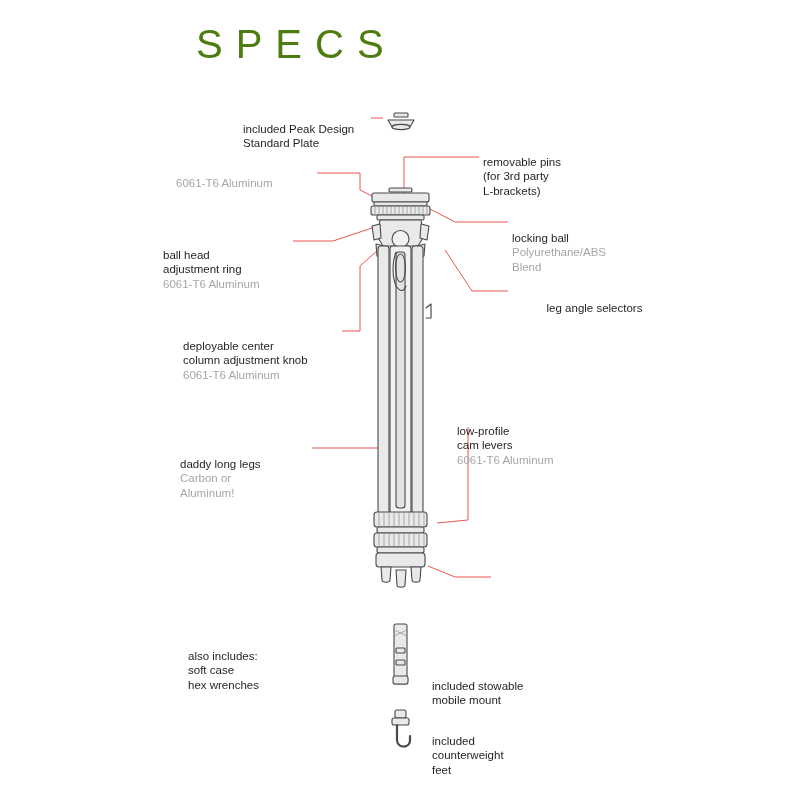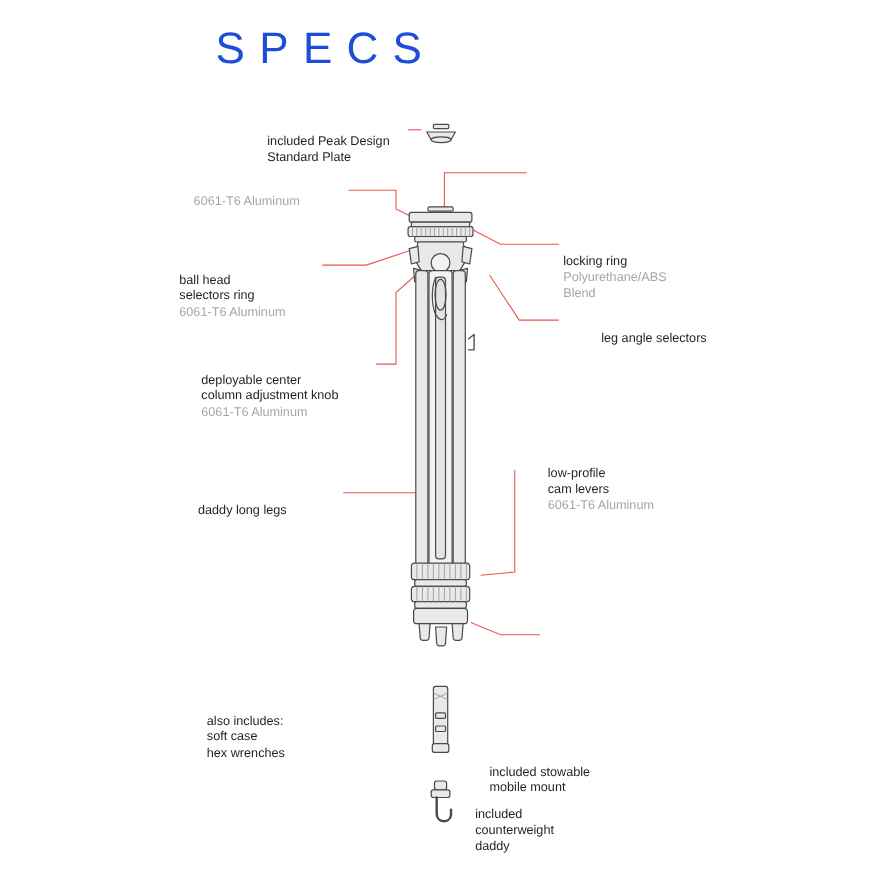--- a/index.html
+++ b/index.html
@@ -20,21 +20,21 @@
     width: 800px;
     height: 800px;
   }
   .title {
     position: absolute;
     left: 196px;
     top: 22px;
     font-size: 40px;
     letter-spacing: 13px;
     font-weight: 400;
-    color: #1d4ed8;
+    color: #4d7c0f;
     font-family: "Liberation Sans", sans-serif;
   }
   .label {
     position: absolute;
     font-size: 11.5px;
     line-height: 14.5px;
     color: #231f20;
     white-space: pre-line;
   }
   .label .sub {
@@ -160,68 +160,75 @@
       </g>
 
     </g>
   </svg>
 
   <div class="label right" style="left:243px; top:107px; width:120px;">
     <span>included Peak Design
 Standard Plate</span>
   </div>
 
+  <div class="label left" style="left:483px; top:140px; width:150px;">
+    <span>removable pins
+(for 3rd party
+L-brackets)</span>
+  </div>
 
   <div class="label right" style="left:176px; top:161px; width:137px;">
     <span class="sub">6061-T6 Aluminum</span>
   </div>
 
   <div class="label left" style="left:512px; top:216px; width:150px;">
-    <span>locking ring</span>
+    <span>locking ball</span>
     <span class="sub">Polyurethane/ABS
 Blend</span>
   </div>
 
   <div class="label right" style="left:163px; top:233px; width:126px;">
     <span>ball head
-selectors ring</span>
+adjustment ring</span>
     <span class="sub">6061-T6 Aluminum</span>
   </div>
 
   <div class="label left" style="left:512px; top:286px; width:165px;text-align:center;">
     <span>leg angle selectors</span>
   </div>
 
   <div class="label right" style="left:183px; top:324px; width:155px;">
     <span>deployable center
 column adjustment knob</span>
     <span class="sub">6061-T6 Aluminum</span>
   </div>
 
-  <div class="label left" style="left:457px; top:409px; width:150px;margin-left:41px;">
+  <div class="label left" style="left:457px; top:409px; width:150px;">
     <span>low-profile
 cam levers</span>
     <span class="sub">6061-T6 Aluminum</span>
   </div>
 
   <div class="label right" style="left:180px; top:442px; width:128px;">
     <span>daddy long legs</span>
+    <span class="sub">Carbon or
+Aluminum!</span>
   </div>
 
 
   <div class="label right" style="left:188px; top:634px; width:125px;">
     <span>also includes:
 soft case
 hex wrenches</span>
   </div>
 
-  <div class="label left" style="left:432px; top:680px; width:155px;margin-left:13px;">
+  <div class="label left" style="left:432px; top:664px; width:155px;">
     <span>included stowable
 mobile mount</span>
   </div>
 
   <div class="label left" style="left:432px; top:719px; width:145px;">
     <span>included
 counterweight
-daddy</span>
+feet</span>
   </div>
 
 </div>
 
 </body></html>

